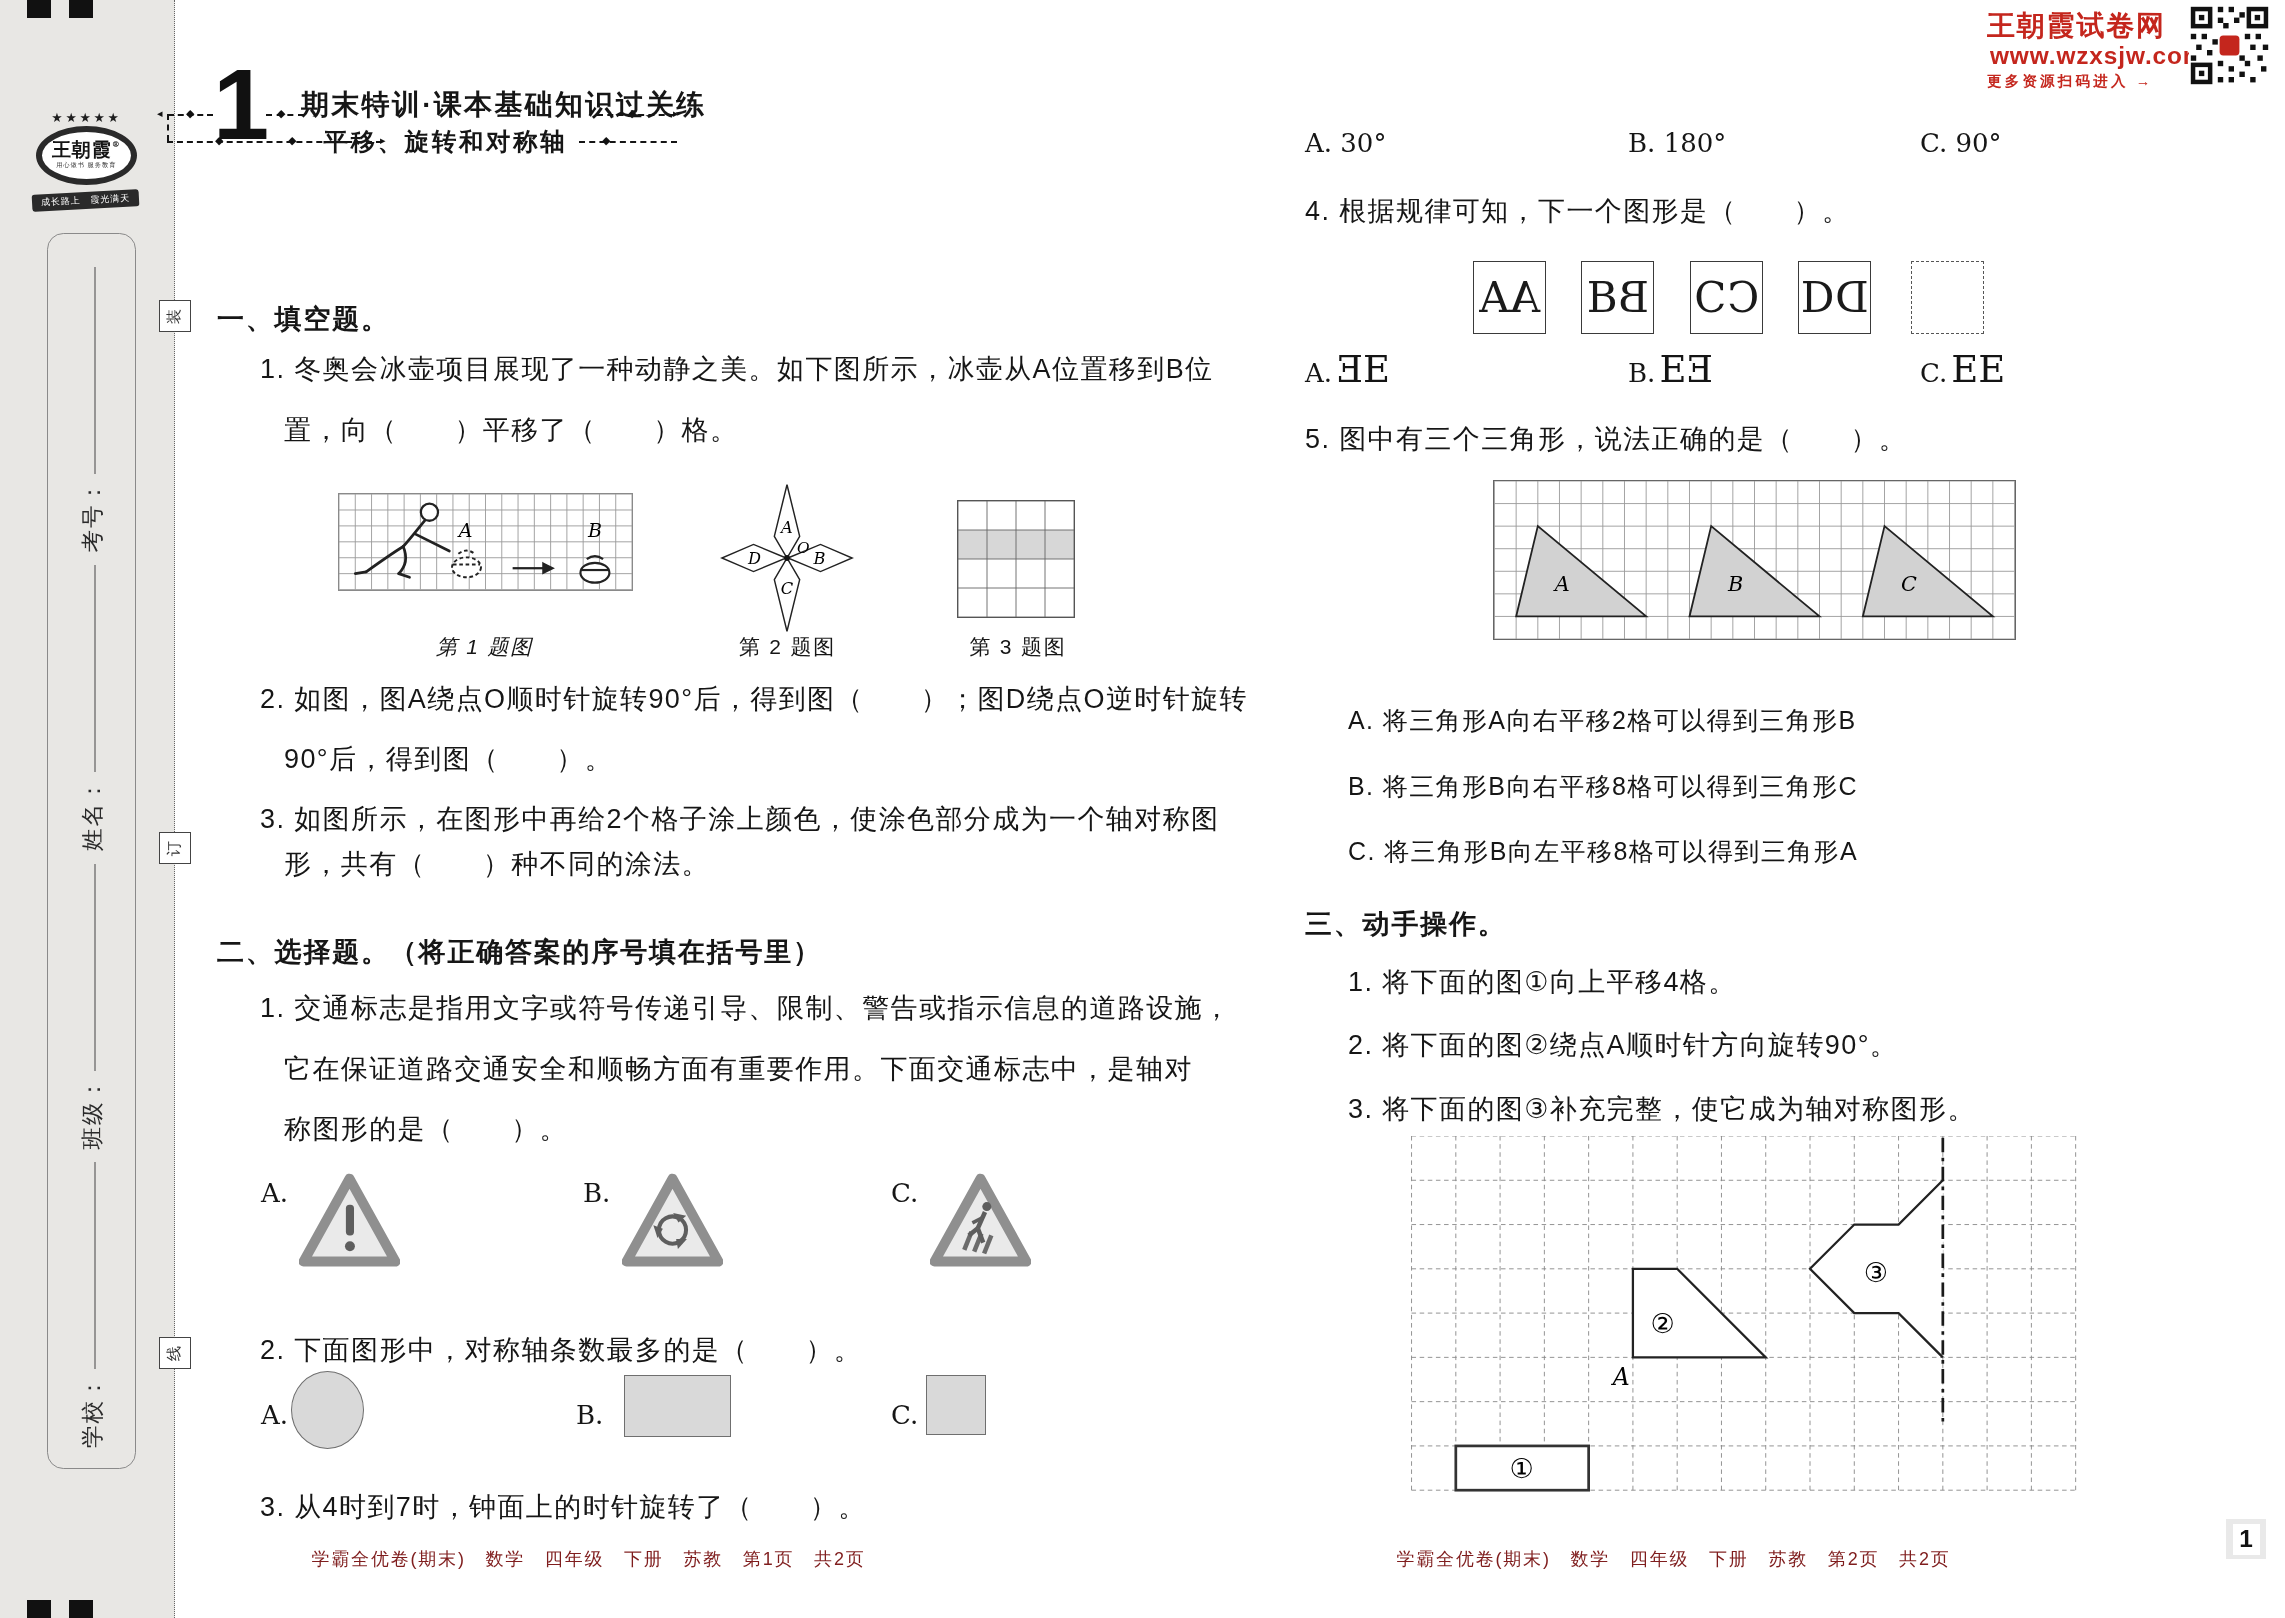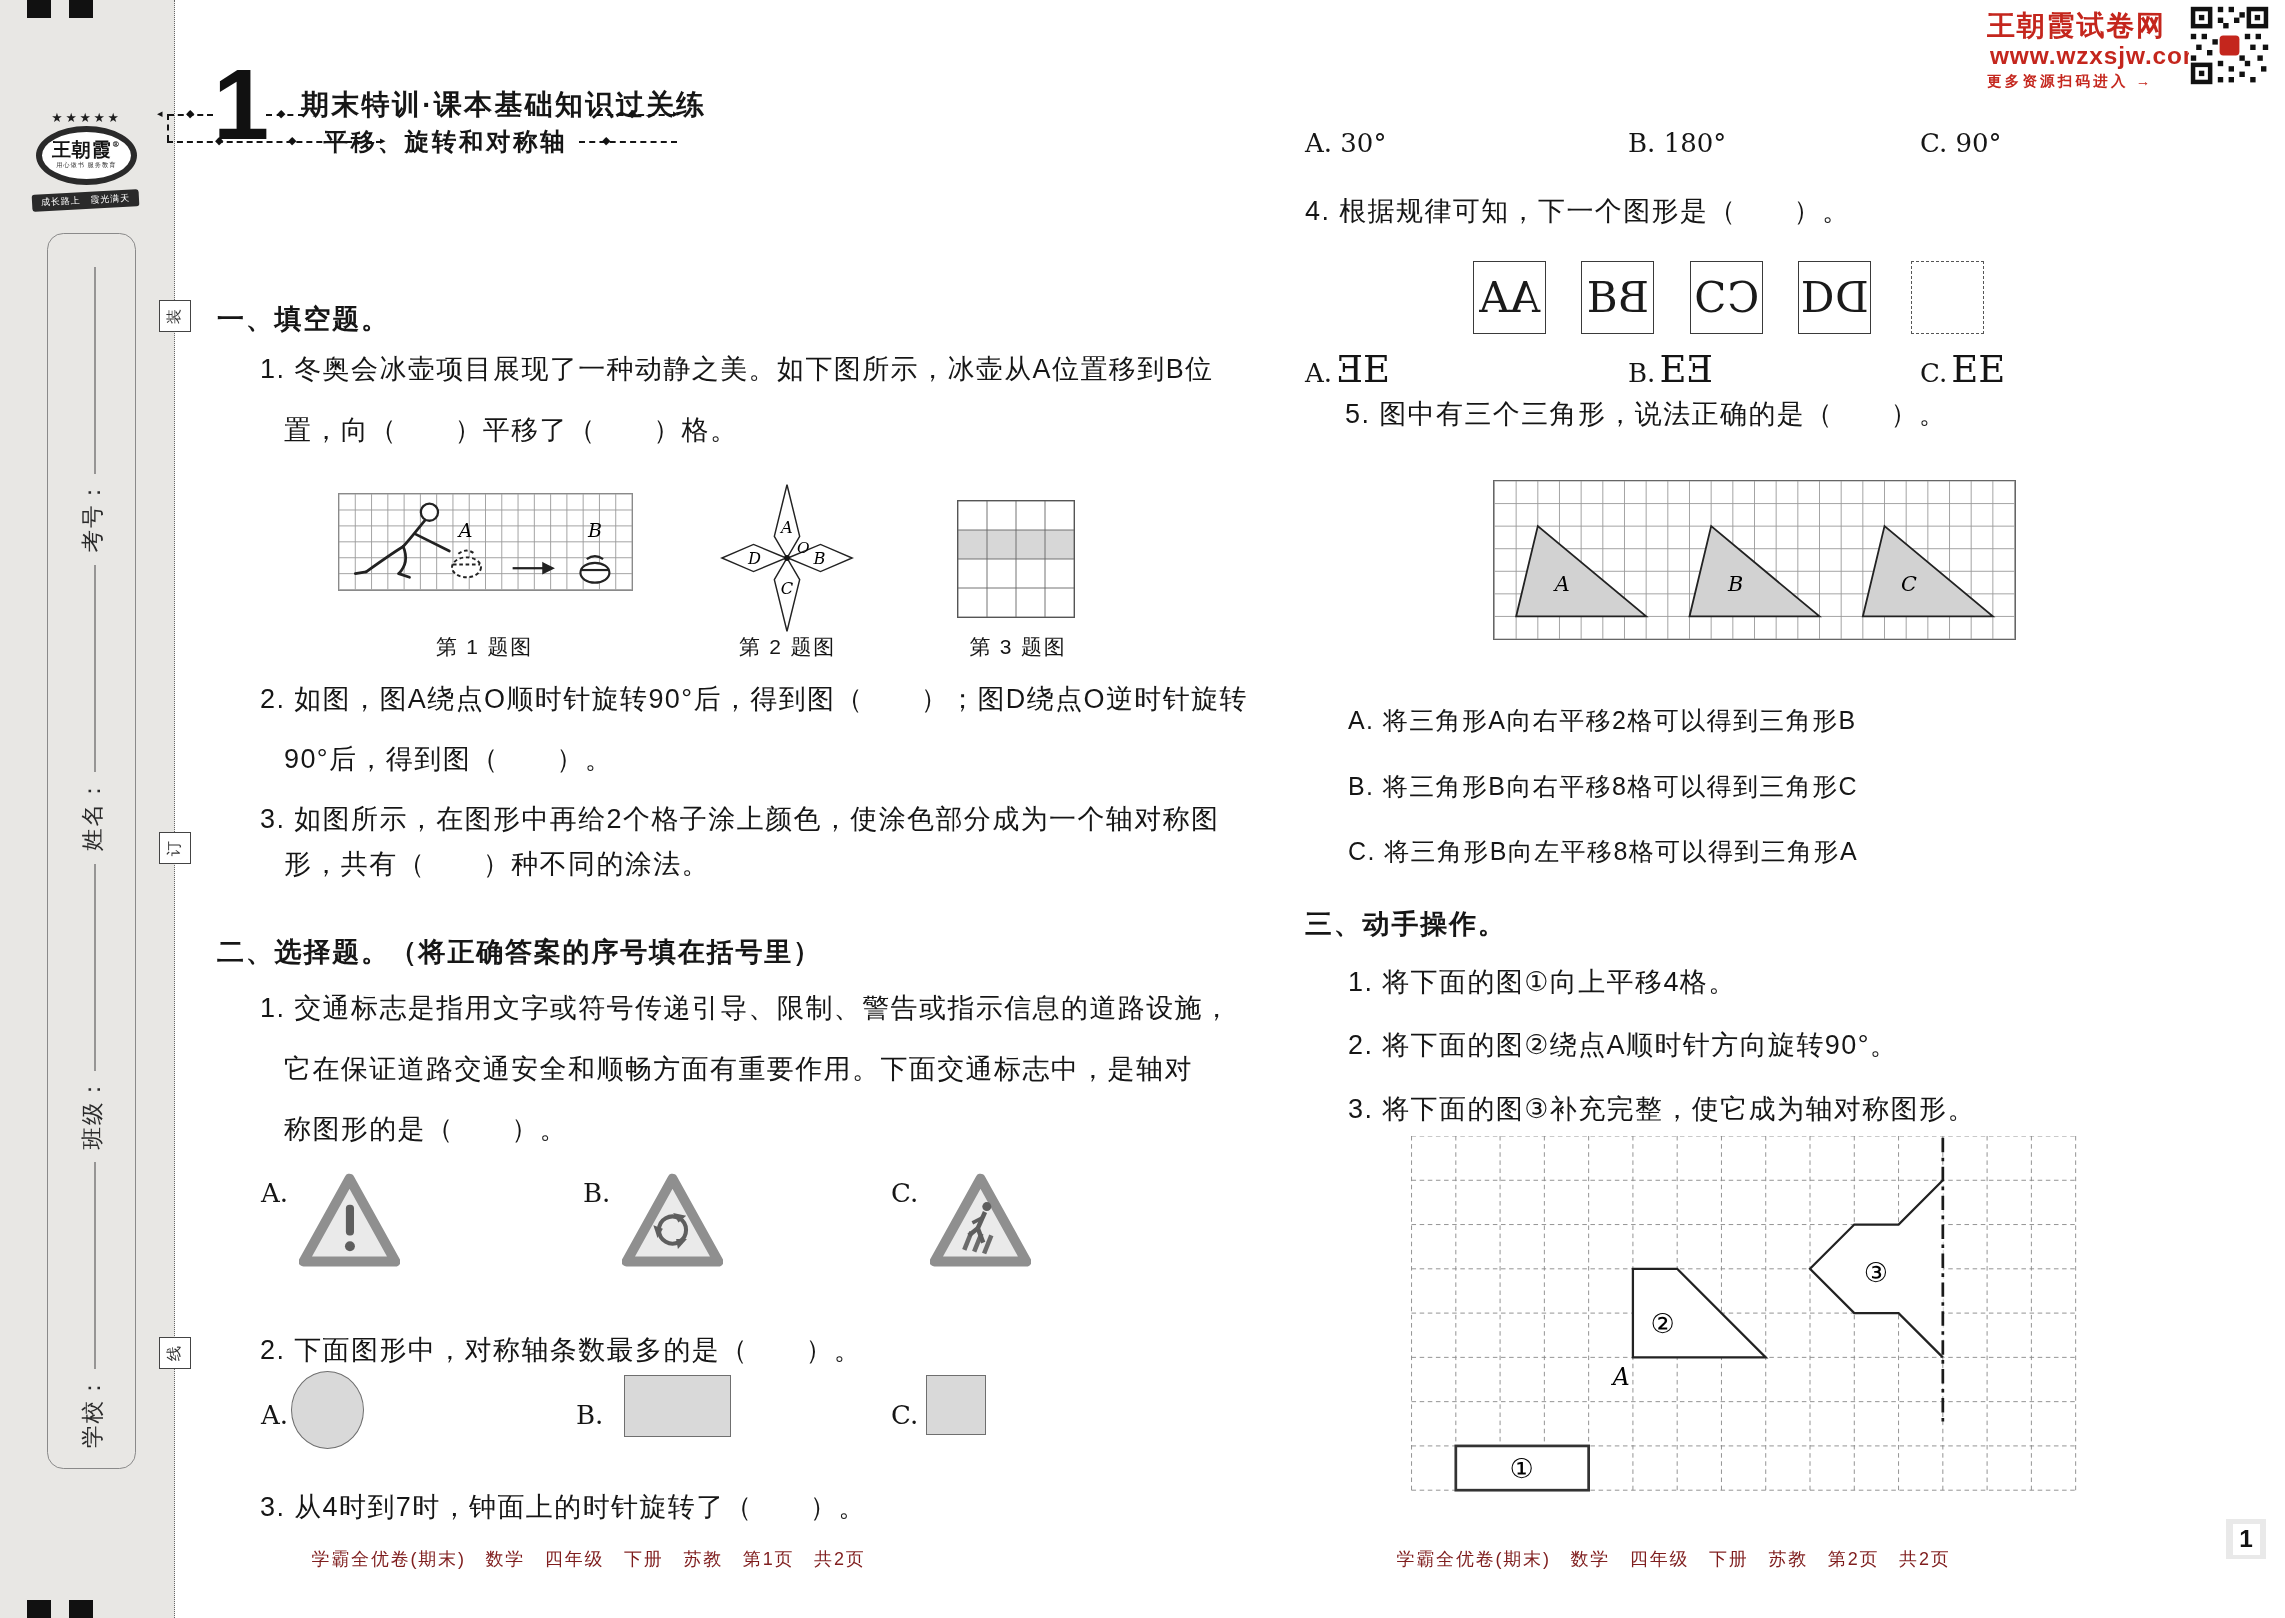--- a/index.html
+++ b/index.html
@@ -216,21 +216,21 @@
       <ellipse cx="283" cy="87" rx="16" ry="11"></ellipse>
       <line x1="268" y1="84" x2="298" y2="84"></line>
     </g>
     <g stroke="#222" stroke-width="2.5">
       <line x1="192" y1="82" x2="226" y2="82"></line>
       <polygon points="226,77 236,82 226,87" fill="#222"></polygon>
     </g>
     <text x="140" y="48" font-size="21" font-style="italic" text-anchor="middle">A</text>
     <text x="283" y="48" font-size="21" font-style="italic" text-anchor="middle">B</text>
   </svg>
-  <div class="abs cap" style="left:338px;top:633px;width:293px;text-align:center;">第 1 题图</div>
+  <div class="abs cap" style="left:338px;top:633px;width:293px;text-align:center;font-style:italic;">第 1 题图</div>
 
   <svg class="abs" style="left:719px;top:482px;" width="136" height="152" viewBox="0 0 150 168">
     <g stroke="#222" stroke-width="1.6" fill="#fff">
       <polygon points="75,3 89,60 75,84 61,60"></polygon>
       <polygon points="75,165 89,108 75,84 61,108"></polygon>
       <polygon points="76,84 112,69 147,84 112,99"></polygon>
       <polygon points="74,84 38,69 3,84 38,99"></polygon>
     </g>
     <circle cx="75" cy="84" r="3.2" fill="#111"></circle>
     <text x="75" y="56" font-size="18" font-style="italic" text-anchor="middle">A</text>
@@ -348,21 +348,21 @@
   </div>
   <div class="abs" style="left:1628px;top:348px;">
     <span class="opt-label">B.</span>
     <span class="eopt"><span>E</span><span class="mir">E</span></span>
   </div>
   <div class="abs" style="left:1920px;top:348px;">
     <span class="opt-label">C.</span>
     <span class="eopt"><span>E</span><span>E</span></span>
   </div>
 
-  <div class="abs txt" style="left:1305px;top:400px;margin-left:40px;">5. 图中有三个三角形，说法正确的是（　　）。</div>
+  <div class="abs txt" style="left:1305px;top:425px;">5. 图中有三个三角形，说法正确的是（　　）。</div>
 
   <svg class="abs" style="left:1493px;top:480px;border:1.4px solid #666;" width="521" height="158" viewBox="0 0 576 175">
       <line x1="0" y1="0" x2="0" y2="175" stroke="#9a9a9a" stroke-width="1"></line>
       <line x1="24" y1="0" x2="24" y2="175" stroke="#9a9a9a" stroke-width="1"></line>
       <line x1="48" y1="0" x2="48" y2="175" stroke="#9a9a9a" stroke-width="1"></line>
       <line x1="72" y1="0" x2="72" y2="175" stroke="#9a9a9a" stroke-width="1"></line>
       <line x1="96" y1="0" x2="96" y2="175" stroke="#9a9a9a" stroke-width="1"></line>
       <line x1="120" y1="0" x2="120" y2="175" stroke="#9a9a9a" stroke-width="1"></line>
       <line x1="144" y1="0" x2="144" y2="175" stroke="#9a9a9a" stroke-width="1"></line>
       <line x1="168" y1="0" x2="168" y2="175" stroke="#9a9a9a" stroke-width="1"></line>

